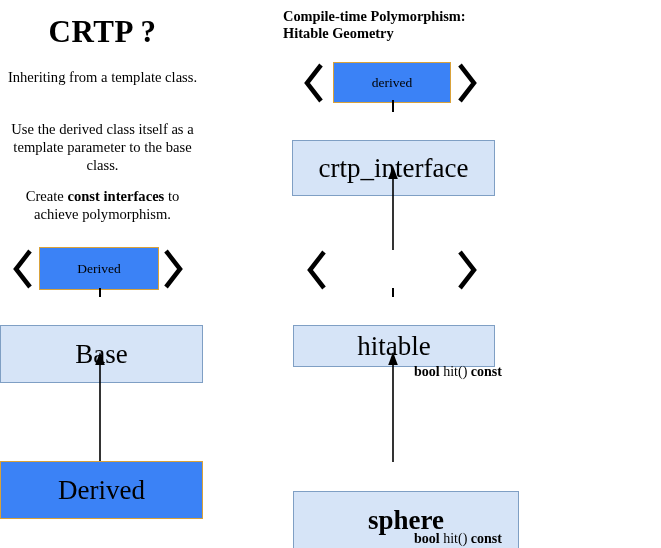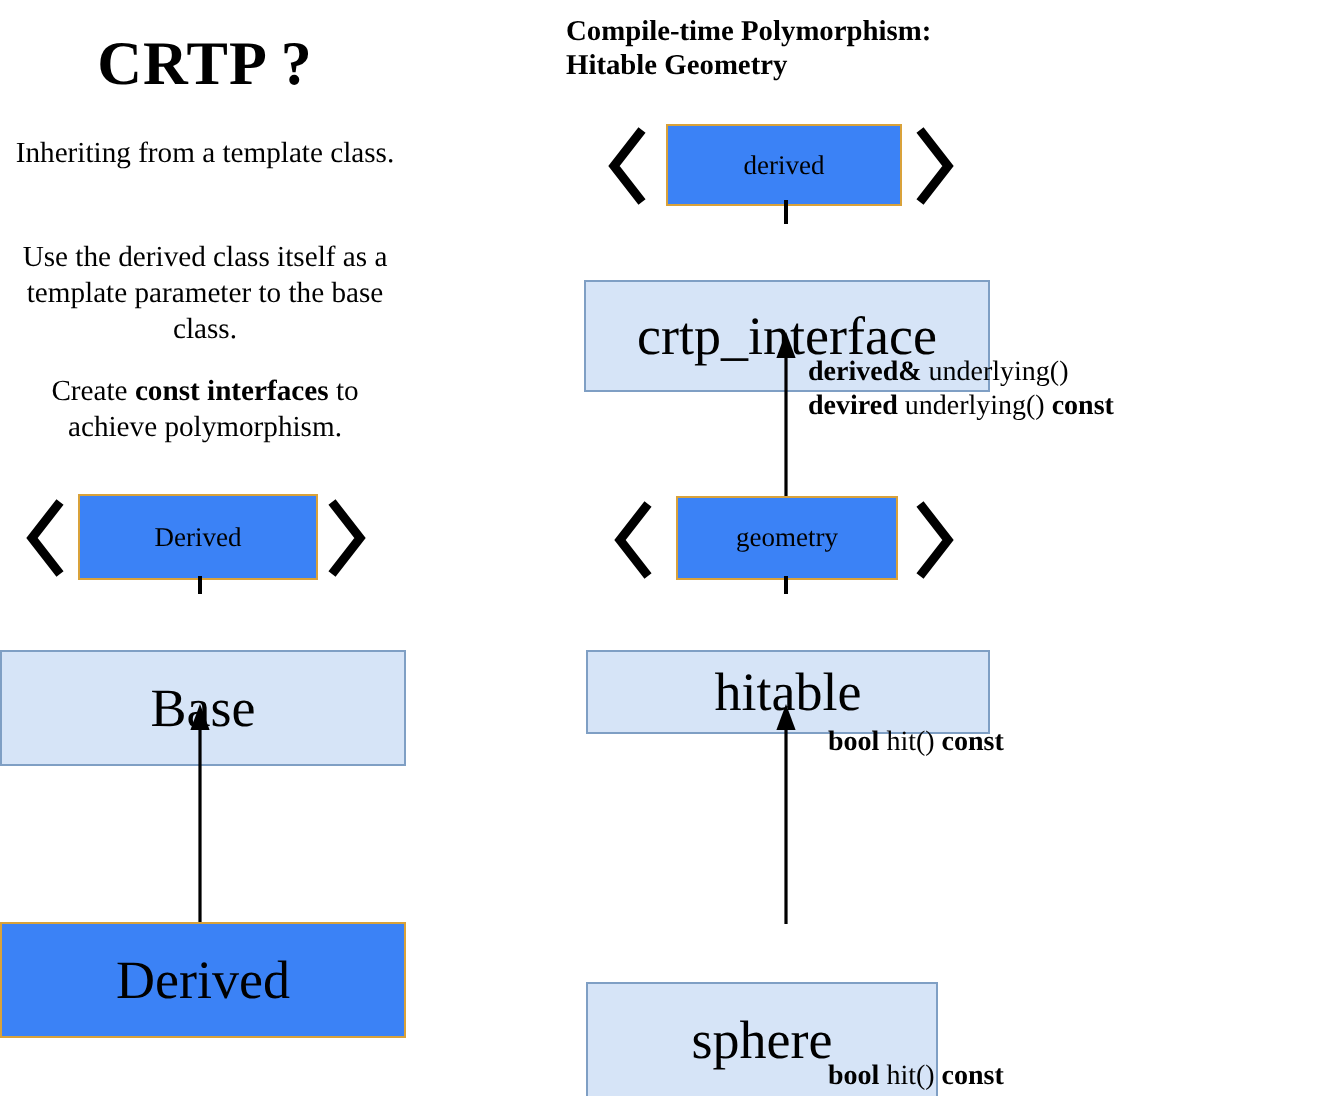--- a/index.html
+++ b/index.html
@@ -77,21 +77,21 @@
   
   #tag-derived-left { left: 39px; top: 247px; width: 120px; height: 43px; }
   #box-base        { left: 0px;  top: 295px; width: 203px; height: 58px; }
   #box-derived     { left: 0px;  top: 461px; width: 203px; height: 58px; }
 
   
   #tag-derived-right { left: 333px; top: 62px;  width: 118px; height: 41px; }
   #box-crtp          { left: 292px; top: 110px; width: 203px; height: 56px; }
   #tag-geometry      { left: 338px; top: 248px; width: 111px; height: 42px; }
   #box-hitable       { left: 293px; top: 295px; width: 202px; height: 42px; }
-  #box-sphere        { left: 293px; top: 461px; width: 176px; height: 58px; }
+  #box-sphere        { left: 293px; top: 461px; width: 226px; height: 58px; font-weight: bold; }
 
   
   .chev { line-height: 1; font-weight: bold; }
   .chev svg { display: block; }
 
   #chev-l-left  { left: 12px;  top: 248px; }
   #chev-r-left  { left: 162px; top: 248px; }
   #chev-l-right { left: 303px; top: 62px; }
   #chev-r-right { left: 456px; top: 62px; }
   #chev-l-geo   { left: 306px; top: 249px; }
@@ -187,37 +187,32 @@
 
   <div class="abs box box-blue box-big" id="box-crtp">crtp_interface</div>
 
   <div class="abs arrow-wrap" id="arrow-crtp">
     <svg width="16" height="84" viewBox="0 0 16 84">
       <line x1="8" y1="84" x2="8" y2="12" stroke="#000" stroke-width="1.6"></line>
       <polygon points="8,0 3.2,13 12.8,13" fill="#000"></polygon>
     </svg>
   </div>
 
-  <div class="abs method" id="methods-crtp">
-    <div><b>derived&amp;</b><span> underlying()</span></div>
-    <div><b>devired</b><span> underlying() </span><b>const</b></div>
-  </div>
 
   <div class="abs chev" id="chev-l-geo">
     <svg width="22" height="42" viewBox="0 0 22 42">
       <polyline points="18,3 4,21 18,39" fill="none" stroke="#000" stroke-width="4.5"></polyline>
     </svg>
   </div>
   <div class="abs chev" id="chev-r-geo">
     <svg width="22" height="42" viewBox="0 0 22 42">
       <polyline points="4,3 18,21 4,39" fill="none" stroke="#000" stroke-width="4.5"></polyline>
     </svg>
   </div>
 
-  <div class="abs box box-peach box-tag" id="tag-geometry">geometry</div>
 
   <div class="abs conn vline" id="stub-geo-tag"></div>
 
   <div class="abs box box-blue box-big" id="box-hitable">hitable</div>
 
   <div class="abs method" id="method-hitable"><b>bool</b><span> hit() </span><b>const</b></div>
 
   <div class="abs arrow-wrap" id="arrow-hitable">
     <svg width="16" height="110" viewBox="0 0 16 110">
       <line x1="8" y1="110" x2="8" y2="12" stroke="#000" stroke-width="1.6"></line>

